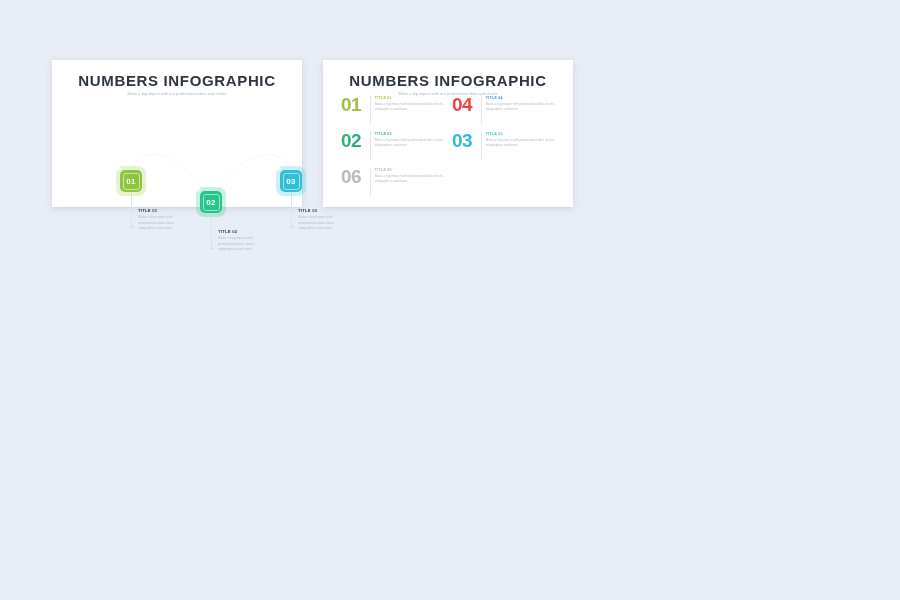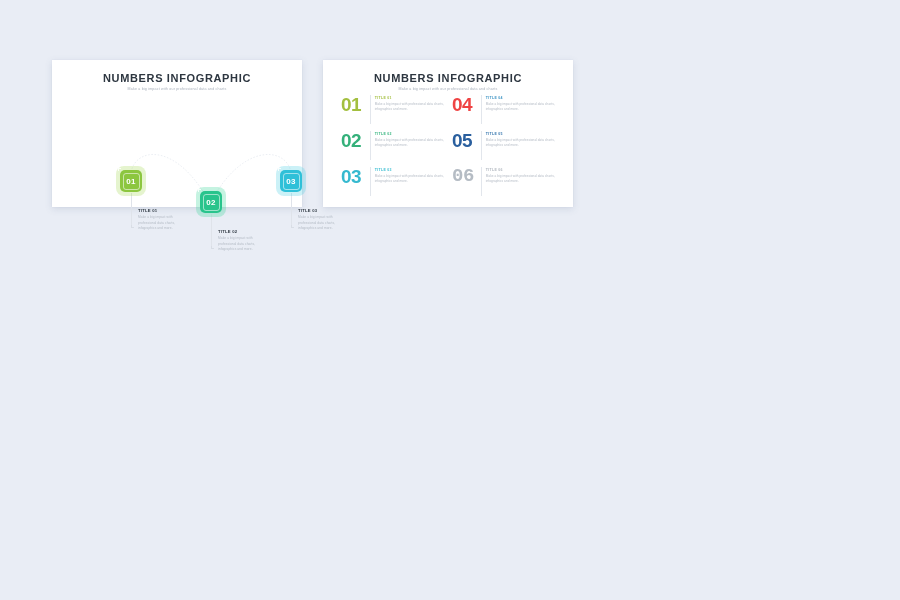--- a/index.html
+++ b/index.html
@@ -22,21 +22,21 @@
     position:absolute;
     background:#ffffff;
     box-shadow:0 2px 7px rgba(90,105,140,0.17), 0 0 1px rgba(90,105,140,0.10);
   }
   #slide-left  { left:52px;  top:60px; width:250px; height:147px; }
   #slide-right { left:323px; top:60px; width:250px; height:147px; }
 
   
   .slide-head { text-align:center; padding-top:12px; }
   .slide-title {
-    font-size:11px;
+    font-size:15px;
     font-weight:bold;
     letter-spacing:0.65px;
     color:#2d3640;
     white-space:nowrap;
   }
   .slide-sub {
     font-size:3.6px;
     color:#a8b0bb;
     letter-spacing:0.18px;
     margin-top:2.6px;
@@ -259,40 +259,32 @@
 
       <div class="num-item">
         <div class="big-num" style="color:#34b07a;">02</div>
         <div class="num-divider"></div>
         <div class="num-text">
           <div class="num-title" style="color:#36b57f;">TITLE 02</div>
           <div class="num-body">Make a big impact with professional data charts, infographics and more.</div>
         </div>
       </div>
 
-      <div class="num-item">
-        <div class="big-num" style="color:#2a5f9e;">05</div>
-        <div class="num-divider"></div>
-        <div class="num-text">
-          <div class="num-title" style="color:#3374ad;">TITLE 05</div>
-          <div class="num-body">Make a big impact with professional data charts, infographics and more.</div>
-        </div>
-      </div>
 
       <div class="num-item">
         <div class="big-num" style="color:#35b9cf;">03</div>
         <div class="num-divider"></div>
         <div class="num-text">
           <div class="num-title" style="color:#37bdd1;">TITLE 03</div>
           <div class="num-body">Make a big impact with professional data charts, infographics and more.</div>
         </div>
       </div>
 
       <div class="num-item">
-        <div class="big-num" style="color:#b5bcc4;font-family:Liberation Mono, monospace;">06</div>
+        <div class="big-num" style="color:#b5bcc4;">06</div>
         <div class="num-divider"></div>
         <div class="num-text">
           <div class="num-title" style="color:#b0b7bf;">TITLE 06</div>
           <div class="num-body">Make a big impact with professional data charts, infographics and more.</div>
         </div>
       </div>
 
     </div>
   </div>
 

